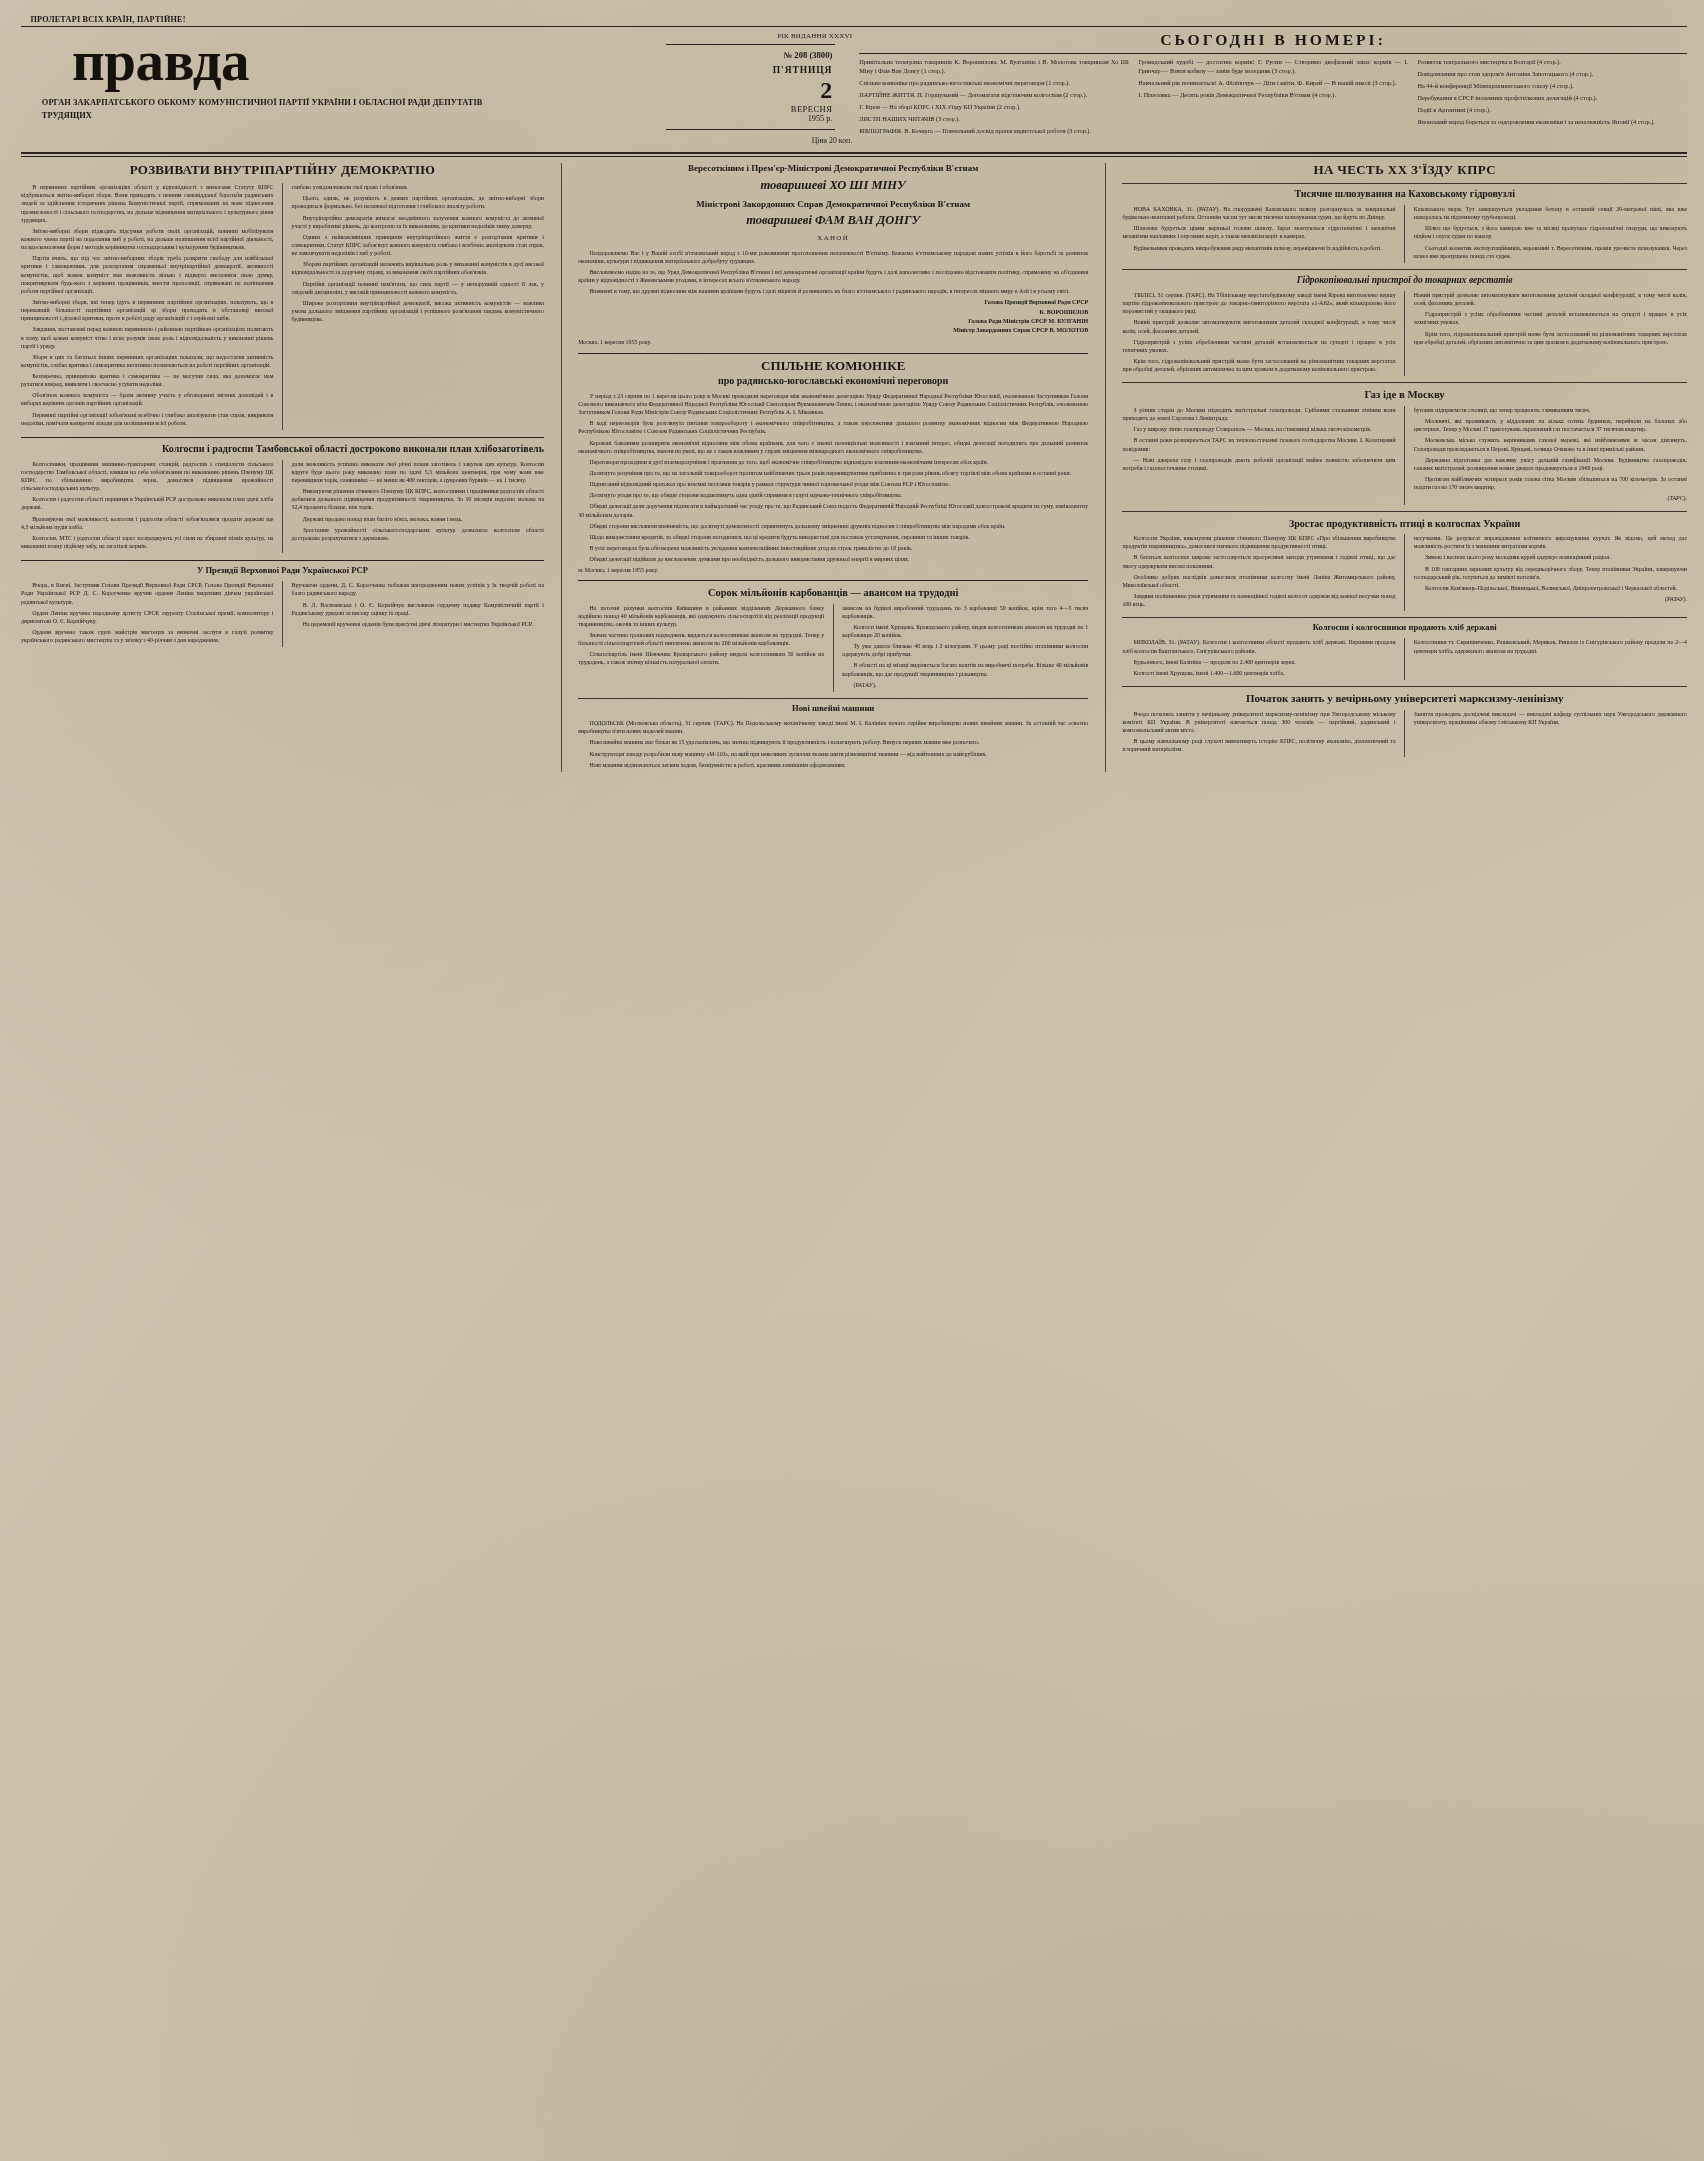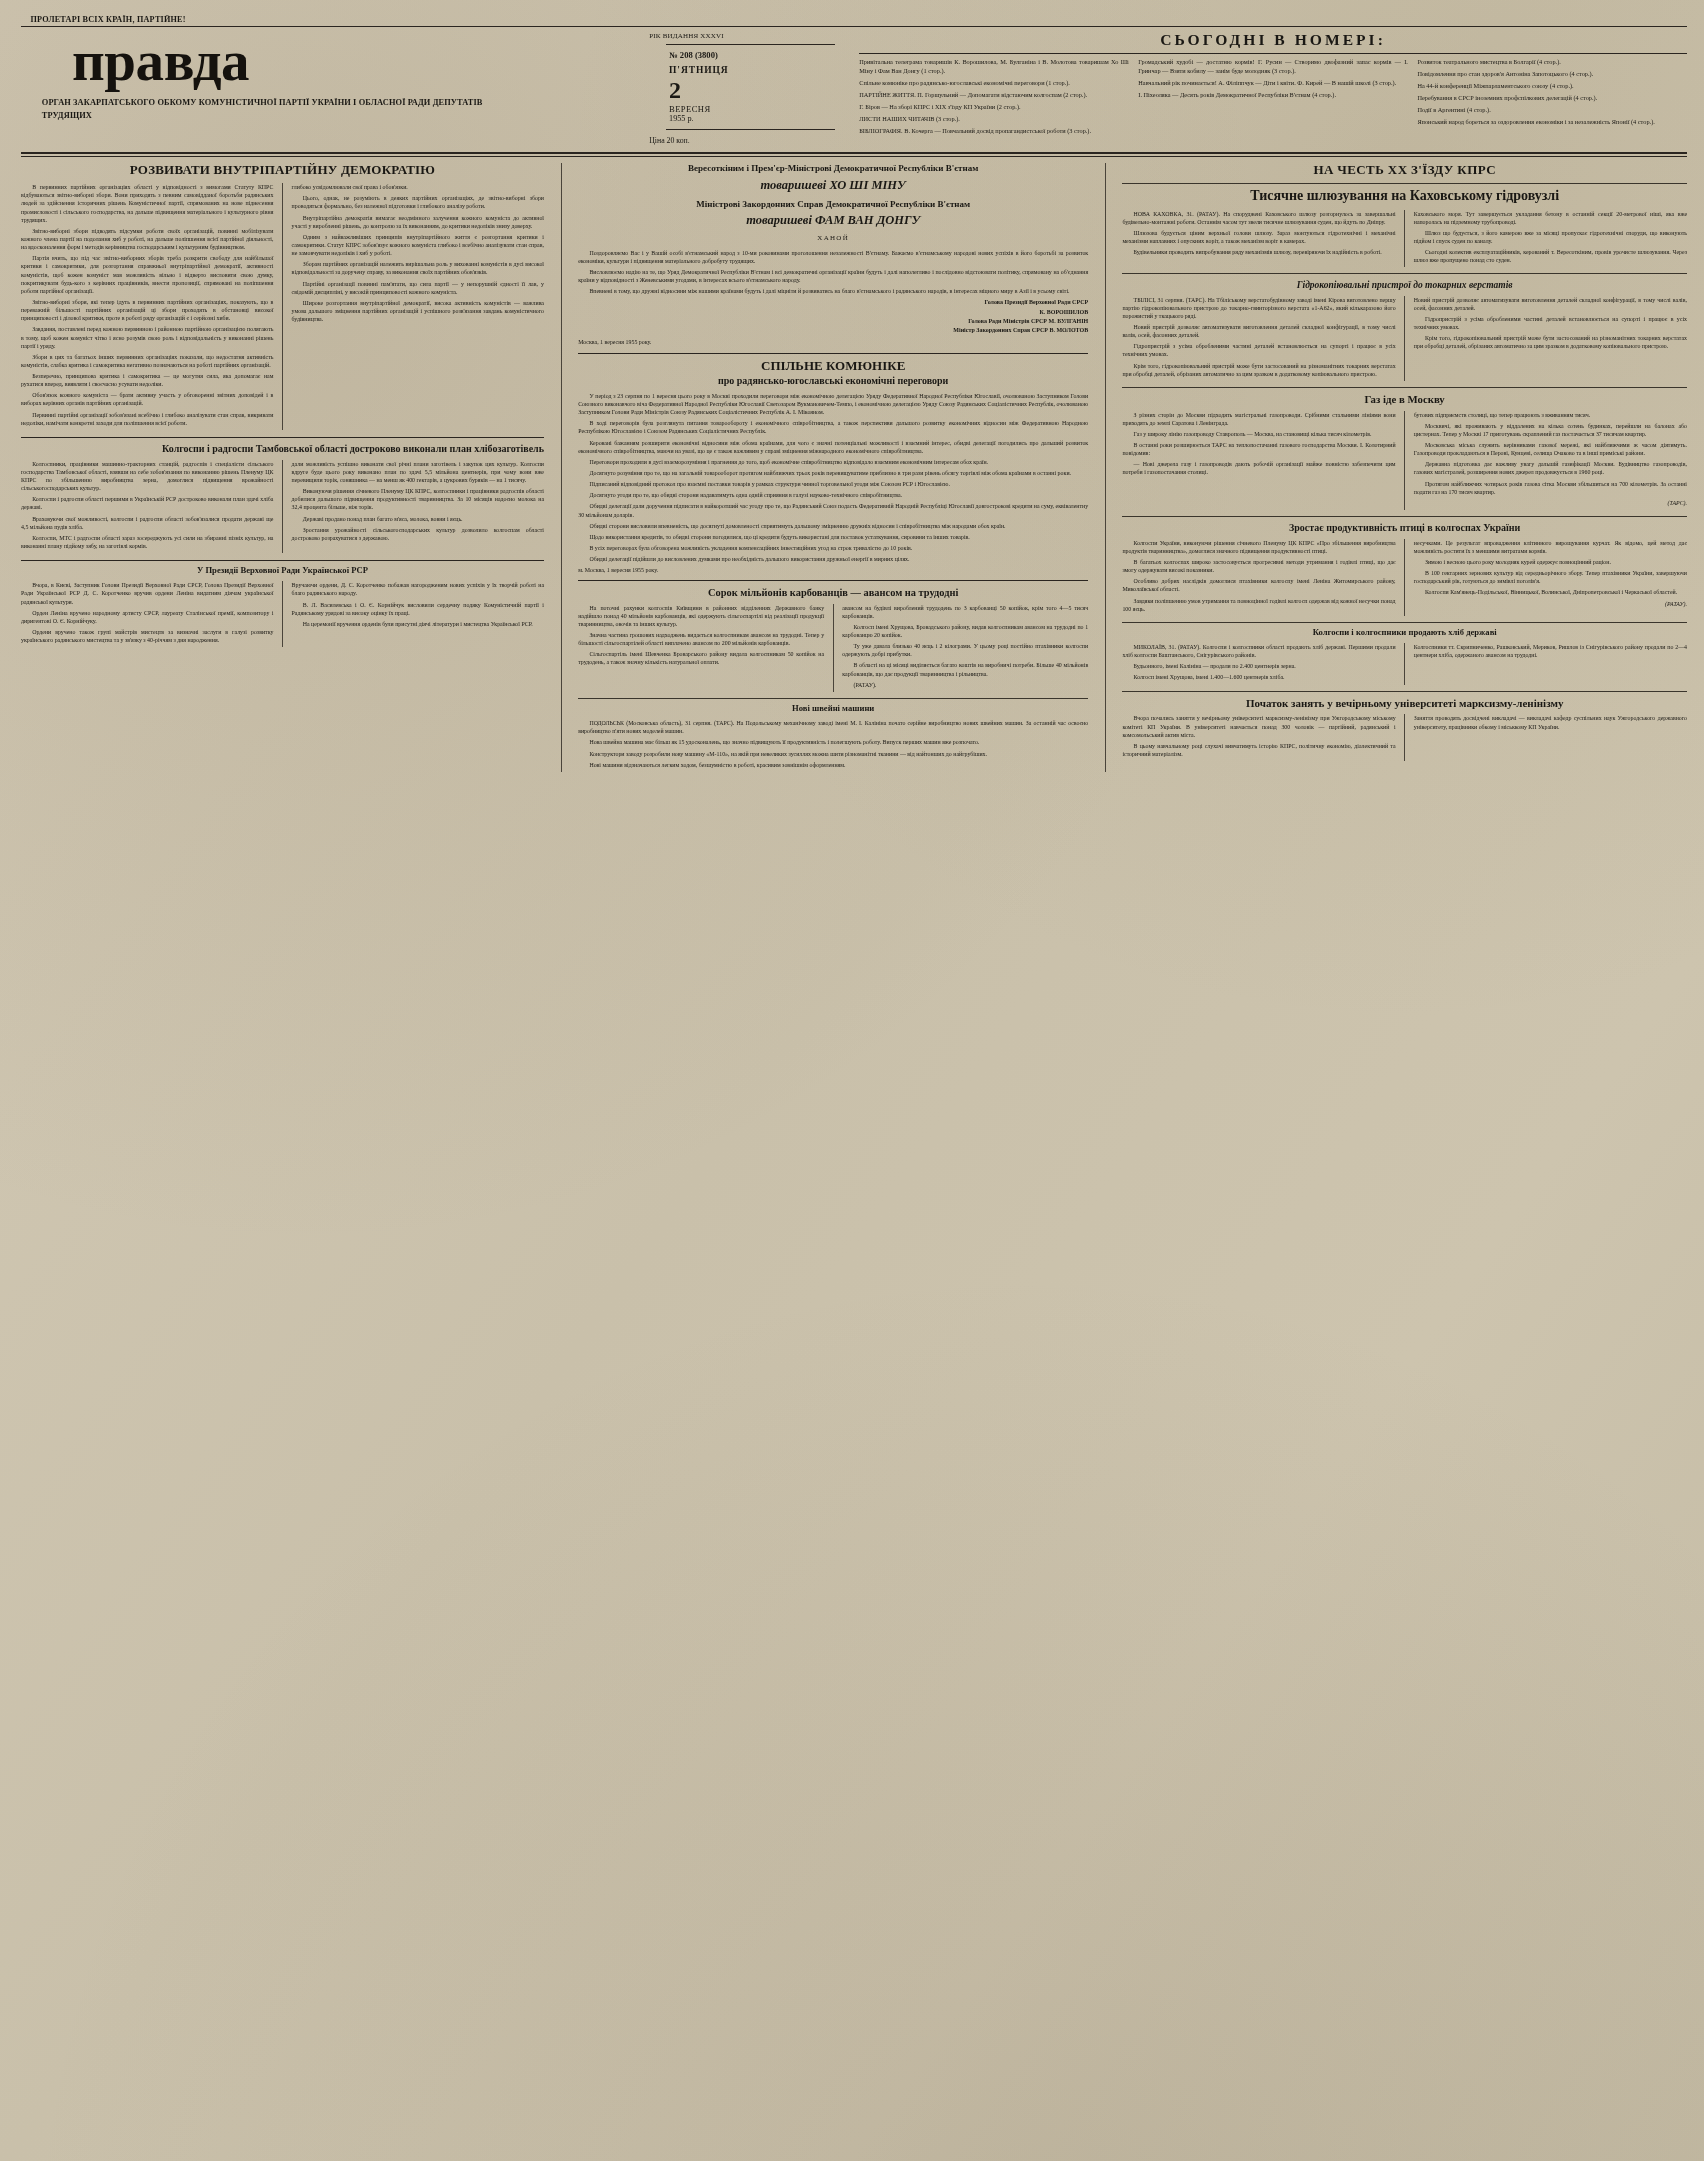--- a/index.html
+++ b/index.html
@@ -52,21 +52,21 @@
   .mast-sub{
     margin:7.8px 0 0 15.6px;
     font-size:8.4px;
     font-weight:bold;
     line-height:1.45;
     max-width:484px;
     letter-spacing:0.1px;
   }
   .mast-mid{
     width:203px;flex:0 0 203px;
-    text-align:left;
+    text-align:right;
     font-size:7.3px;
     padding-top:1.7px;
   }
   .mast-mid .year{font-size:7px;letter-spacing:0.2px;margin-bottom:4.3px;}
   .mid-box{
     border-top:0.9px solid #2a2520;
     border-bottom:0.9px solid #2a2520;
     padding:5.2px 2.6px 6px 2.6px;
     margin:0 17.3px;
   }
@@ -311,21 +311,21 @@
           <p>Конструктори заводу розробили нову машину «М-110», на якій при невеликих зусиллях можна шити різноманітні тканини — від найтонших до найгрубіших.</p>
           <p>Нові машини відзначаються легким ходом, безшумністю в роботі, красивим зовнішнім оформленням.</p>
         </div>
       </div>
 
       <div class="vrule"></div>
 
       <div style="flex:1;">
         <h2 class="head" style="font-size:13px;letter-spacing:0.4px;">НА ЧЕСТЬ XX З'ЇЗДУ КПРС</h2>
         <div class="rulebar thin" style="margin:2.6px 0 4.3px;"></div>
-        <h3 class="head" style="font-size:14px;">Тисячне шлюзування на Каховському гідровузлі</h3>
+        <h3 class="head" style="font-size:10px;">Тисячне шлюзування на Каховському гідровузлі</h3>
         <div style="display:flex;">
           <div class="col" style="flex:1;">
             <p>НОВА КАХОВКА, 31. (РАТАУ). На споруджені Каховського шлюзу розгорнулось за завершальні будівельно-монтажні роботи. Останнім часом тут звели тисячне шлюзування суден, що йдуть по Дніпру.</p>
             <p>Шлюзова будується ціним верхньої голови шлюзу. Зараз монтуються гідротехнічні і механічні механізми наплавних і опускних воріт, а також механізм воріт в камерах.</p>
             <p>Будівельники проводять випробування ряду механізмів шлюзу, перевіряючи їх надійність в роботі.</p>
           </div>
           <div class="vrule"></div>
           <div class="col" style="flex:1;">
             <p class="noind">Каховського моря. Тут завершується укладання бетону в останній секції 20-метрової ніші, яка вже напоролась на підземному трубопроводі.</p>
             <p>Шлюз що будується, з його камерою вже за місяці пропускає гідротехнічні споруди, що виконують підйом і спуск суден по каналу.</p>

